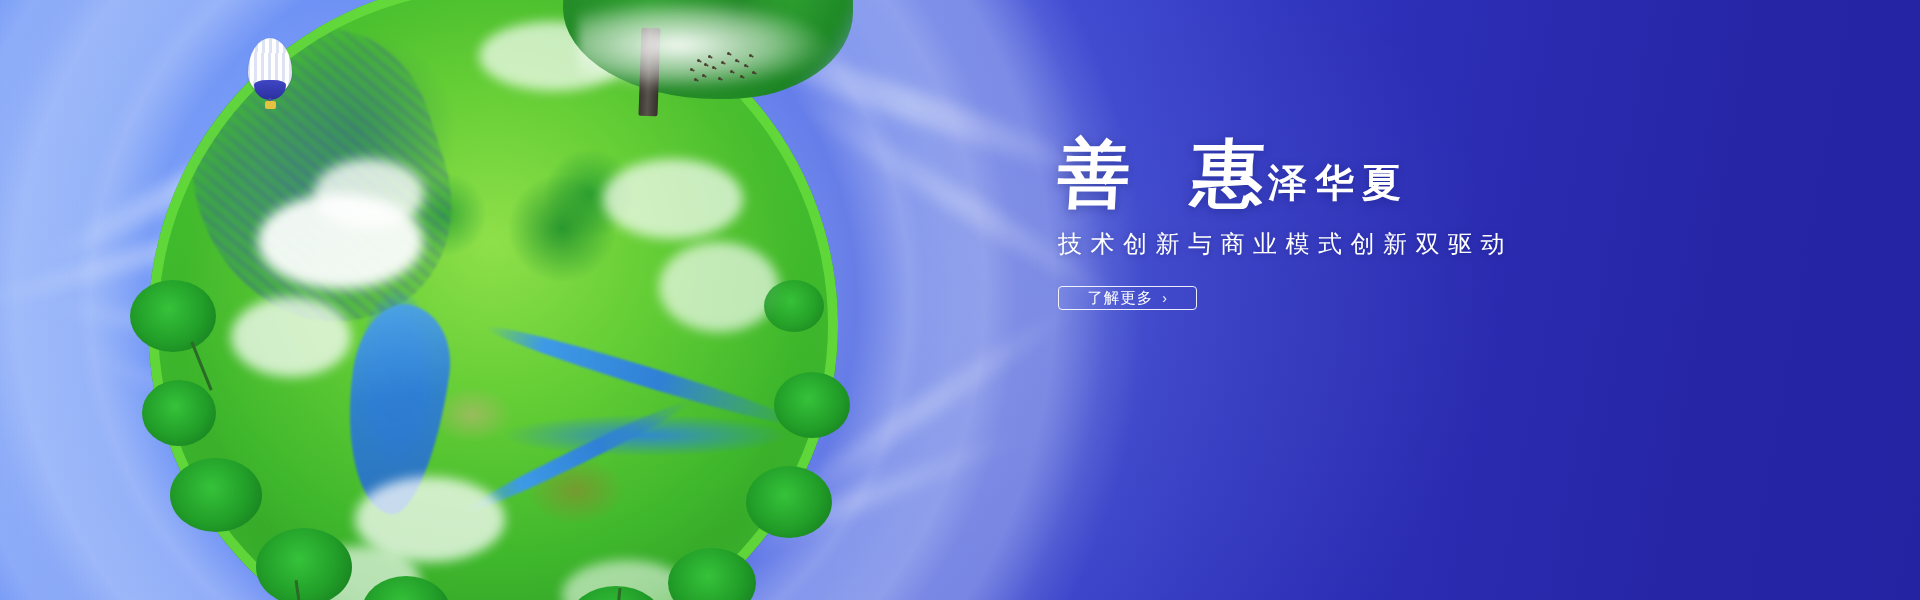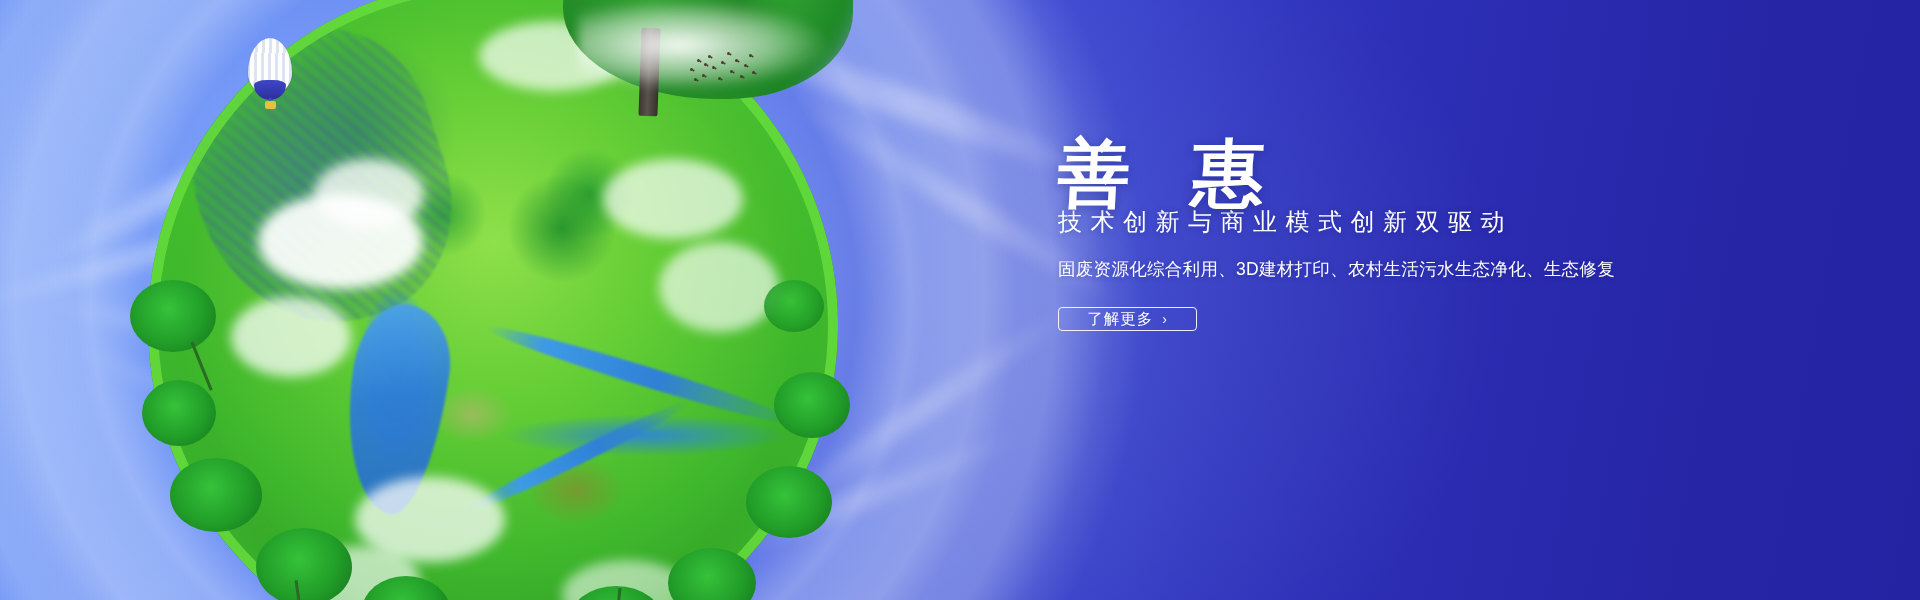--- a/index.html
+++ b/index.html
@@ -228,21 +228,21 @@
     transform:skewX(-3deg);
   }
   .reg{
     font-family:"DejaVu Serif","Liberation Serif",serif;
     font-size:39px;font-weight:600;letter-spacing:8px;
     padding-bottom:4px;
   }
   .phrase-gap{width:58px;}
 
   .subtitle{
-    color:#fff;
+    margin-top:22px;color:#fff;
     font-size:24px;letter-spacing:8.5px;font-weight:400;
     white-space:nowrap;
     text-shadow:0 1px 6px rgba(10,20,90,.3);
   }
   .tagline{
     margin-top:19px;color:#fff;
     font-size:17.5px;letter-spacing:.3px;font-weight:400;
     white-space:nowrap;
     text-shadow:0 1px 5px rgba(10,20,90,.3);
   }
@@ -344,26 +344,26 @@
 
   <div class="content">
 
     <div class="headline">
       <span class="phrase">
         <span class="cal">善</span>
       </span>
       <span class="phrase-gap"></span>
       <span class="phrase">
         <span class="cal">惠</span>
+        <span class="reg">泽华夏</span>
       </span>
     </div>
 
     <div class="subtitle">技术创新与商业模式创新双驱动</div>
 
-    <div class="tagline">固废资源化综合利用、3D建材打印、农村生活污水生态净化、生态修复</div>
 
     <div class="cta">
       <span>了解更多</span>
       <span class="chev">›</span>
     </div>
 
   </div>
 </div>
 
 </body></html>

